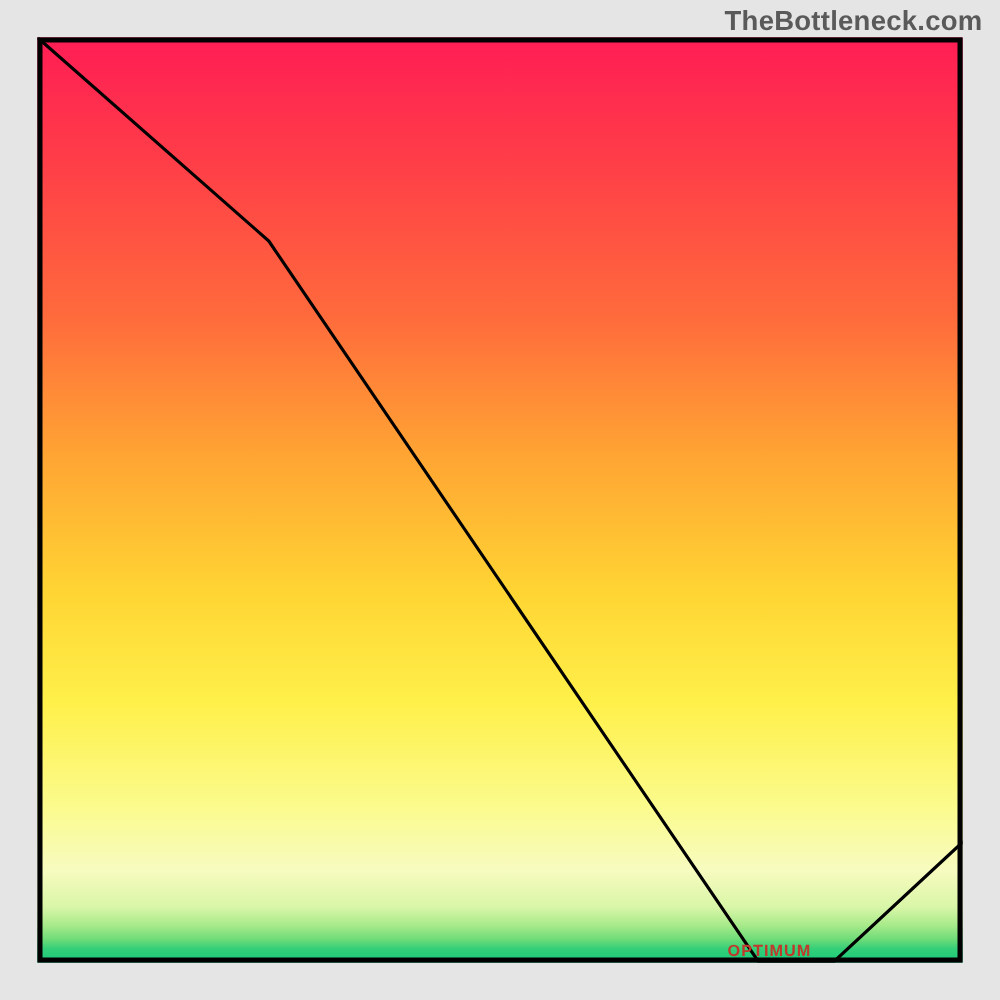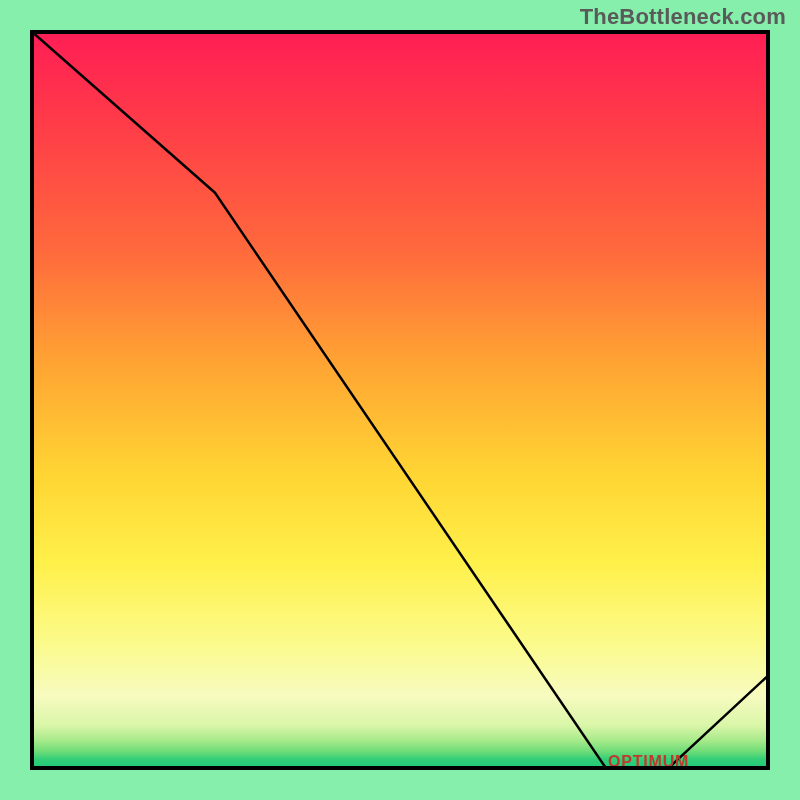--- a/index.html
+++ b/index.html
@@ -7,21 +7,21 @@
     padding: 0;
     width: 800px;
     height: 800px;
     background: #000;
     overflow: hidden;
   }
   #stage {
     position: relative;
     width: 800px;
     height: 800px;
-    background: #86efac;
+    background: #e5e5e5;
   }
   
   #watermark {
     position: absolute;
     top: 4px;
     right: 14px;
     font-family: Arial, Helvetica, sans-serif;
     font-size: 22px;
     font-weight: 600;
     color: #5a5a5a;
@@ -69,28 +69,27 @@
   
   #line-svg {
     position: absolute;
     inset: 0;
     width: 100%;
     height: 100%;
   }
   #xlabel-band {
     position: absolute;
     font-family: Arial, Helvetica, sans-serif;
-    font-size: 16px;
+    font-size: 13px;
     font-weight: 700;
     letter-spacing: 0.8px;
     color: #c0392b;      
     user-select: none;
     white-space: nowrap;
     transform-origin: left top;
-    margin-left: 26px;
   }
 </style>
 </head>
 <body>
 
 <div id="stage">
 
   <div id="watermark">TheBottleneck.com</div>
 
   <div id="plot">

